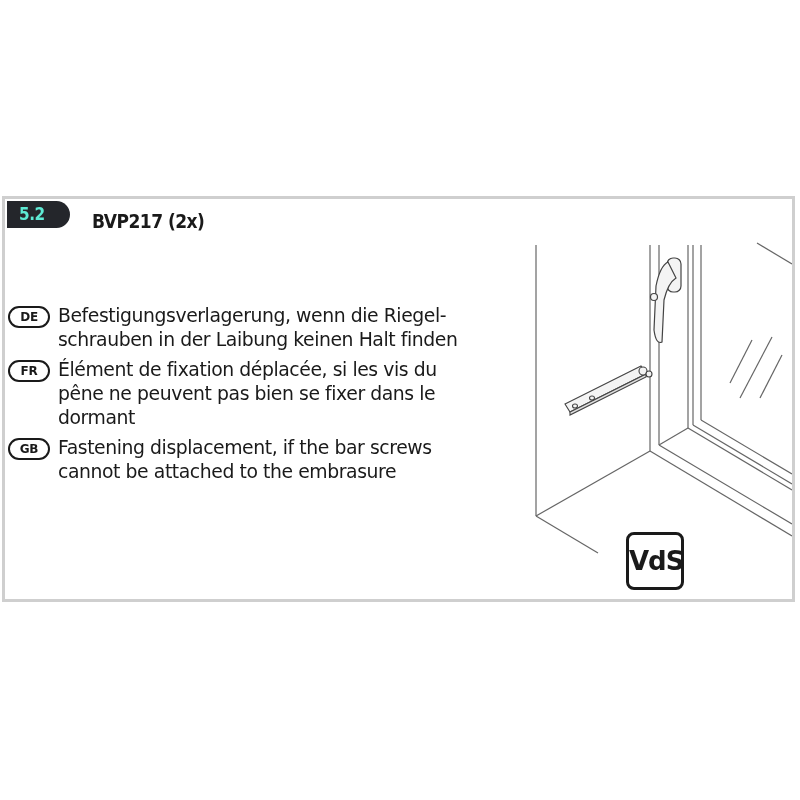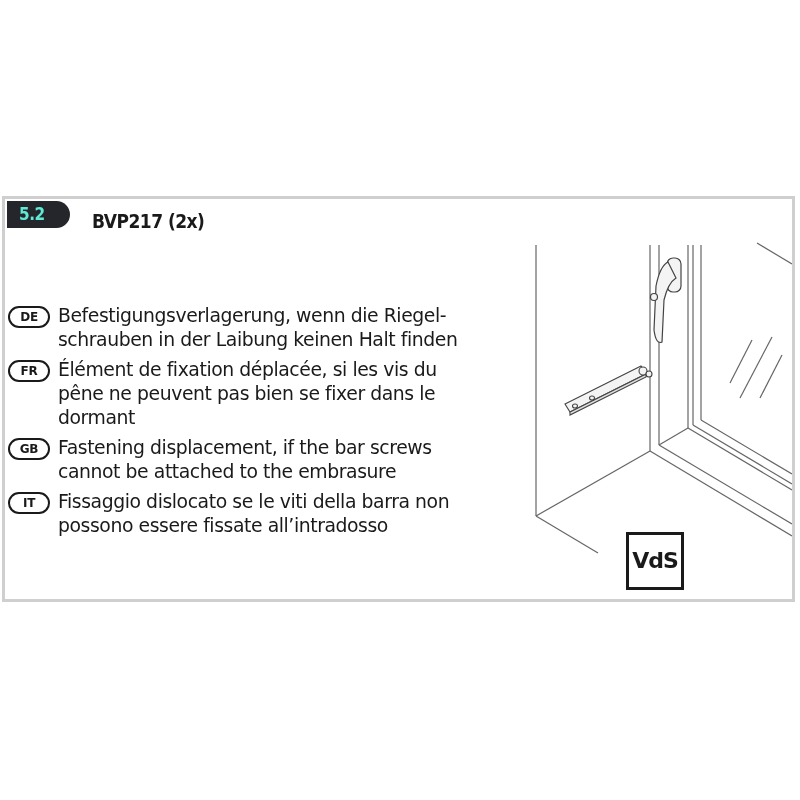--- a/index.html
+++ b/index.html
@@ -18,22 +18,22 @@
     .entry { position: relative; padding-left: 50px; margin-bottom: 6px; }
     .lang { position: absolute; left: 0; top: 3px; width: 42px; height: 22px;
             border: 2px solid #1a1a1a; border-radius: 12px; box-sizing: border-box;
             font-size: 12px; font-weight: bold; text-align: center; line-height: 19px;
             letter-spacing: -0.3px; }
     .text { font-size: 20px; line-height: 24px; letter-spacing: -0.45px; white-space: nowrap;
             transform: scaleX(0.94); transform-origin: left top; }
     .text span { display: block; }
     .illustration { position: absolute; left: 520px; top: 200px; width: 272px; height: 398px; }
     .vds { position: absolute; left: 626px; top: 532px; width: 58px; height: 58px;
-           border: 3px solid #1a1a1a; border-radius: 0; box-sizing: border-box;
-           font-size: 22px; font-weight: bold; text-align: center; line-height: 52px;
+           border: 3px solid #1a1a1a; border-radius: 8px; box-sizing: border-box;
+           font-size: 26px; font-weight: bold; text-align: center; line-height: 52px;
            letter-spacing: -1px; }
   </style>
 </head>
 <body>
 
 <div class="panel"></div>
 
 <div class="section-badge">5.2</div>
 <div class="title">BVP217 (2x)</div>
 
@@ -51,27 +51,20 @@
       <span>Élément de fixation déplacée, si les vis du</span>
       <span>pêne ne peuvent pas bien se fixer dans le</span>
       <span>dormant</span>
     </div>
   </div>
   <div class="entry">
     <div class="lang">GB</div>
     <div class="text">
       <span>Fastening displacement, if the bar screws</span>
       <span>cannot be attached to the embrasure</span>
-    </div>
-  </div>
-  <div class="entry">
-    <div class="lang">IT</div>
-    <div class="text">
-      <span>Fissaggio dislocato se le viti della barra non</span>
-      <span>possono essere fissate all’intradosso</span>
     </div>
   </div>
 </div>
 
 <svg class="illustration" viewBox="520 200 272 398" xmlns="http://www.w3.org/2000/svg">
   <g fill="none" stroke="#666" stroke-width="1.2">
 
     <line x1="536" y1="245" x2="536" y2="516"></line>
 
     <line x1="536" y1="516" x2="650" y2="451"></line>

